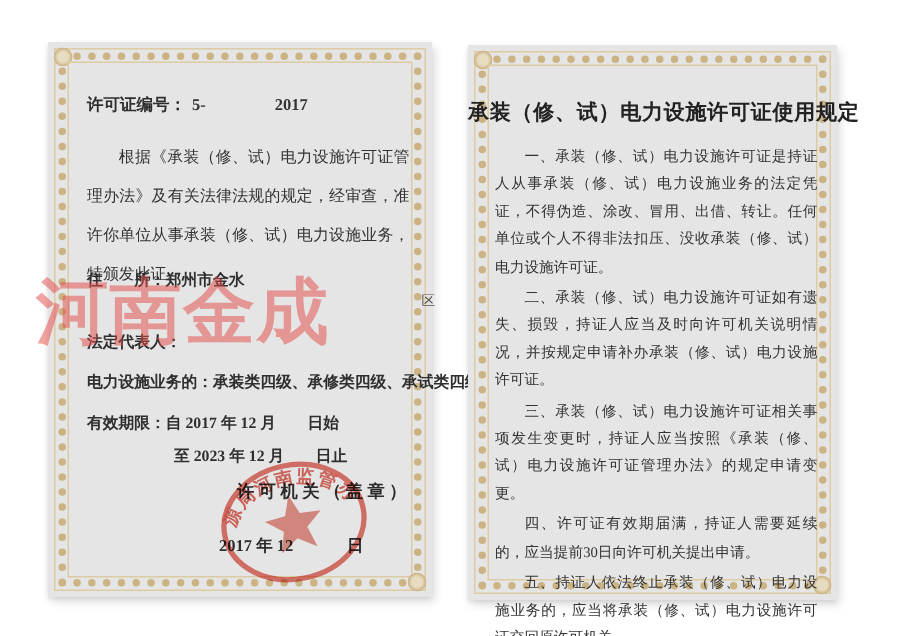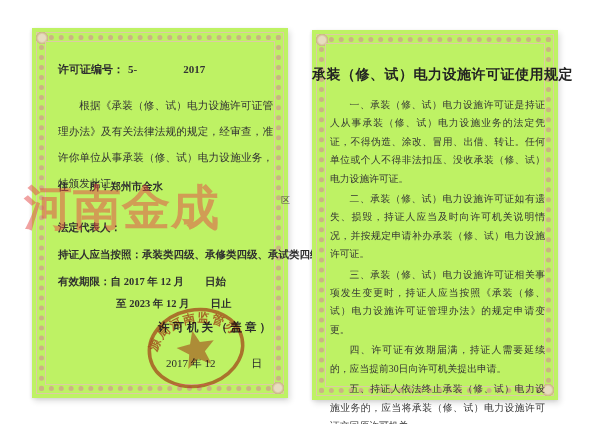--- a/index.html
+++ b/index.html
@@ -5,21 +5,21 @@
   * { margin:0; padding:0; box-sizing:border-box; }
   html,body { width:600px; height:424px; }
   body {
     font-family: "Liberation Serif", "DejaVu Serif", serif;
     background:#ffffff;
   }
   .canvas {
     position:relative; width:600px; height:424px; background:#fff; overflow:hidden;
   }
   .page {
-    position:absolute; background:#bef264;
+    position:absolute; background:#e5e5e5;
     box-shadow: 2px 3px 6px rgba(0,0,0,.14), -1px 1px 3px rgba(0,0,0,.07);
   }
   .page.left  { left:32px; top:28px;  width:256px; height:370px; }
   .page.right { left:312px; top:30px; width:246px; height:370px; }
   .frame-outer {
     position:absolute; inset:4px; border:1px solid #ddcba4; padding:2px;
   }
   .frame-dots {
     width:100%; height:100%; border:5px dotted #cbb384; position:relative;
   }
@@ -48,21 +48,21 @@
   .f-address { top:152px; }
   .f-legal   { top:193px; }
   .f-class   { top:220px; }
   .f-valid1  { top:247px; }
   .f-valid2  { top:269px; left:84px; }
   .authority-line {
     position:absolute; top:292px; left:126px; font-size:11.5px; font-weight:bold;
     letter-spacing:3px; color:#2c2c2c; white-space:nowrap;
   }
   .authority-date {
-    position:absolute; top:328px; left:134px; font-size:11px; font-weight:normal;
+    position:absolute; top:328px; left:114px; font-size:11px; font-weight:bold;
     color:#2c2c2c; white-space:nowrap;
   }
   .watermark {
     position:absolute; top:148px; left:-8px; z-index:6;
     font-size:48px; font-weight:bold; letter-spacing:1px;
     color:rgba(228,72,70,.5); white-space:nowrap; pointer-events:none;
   }
   .seal {
     position:absolute; left:112px; top:276px; z-index:5;
     transform:rotate(-12deg); mix-blend-mode:multiply; opacity:.9;
@@ -101,21 +101,21 @@
 
       <div class="intro">根据《承装（修、试）电力设施许可证管理办法》及有关法律法规的规定，经审查，准许你单位从事承装（修、试）电力设施业务，特颁发此证。</div>
 
       <div class="row f-address">
         <span class="lbl">住　　所：</span><span class="val">郑州市金水</span>
       </div>
       <div class="row f-legal">
         <span class="lbl">法定代表人：</span><span class="val"></span>
       </div>
       <div class="row f-class">
-        <span class="lbl">持证人应当按照：</span><span class="val">承装类四级、承修类四级、承试类四级</span>
+        <span class="lbl">电力设施业务的：</span><span class="val">承装类四级、承修类四级、承试类四级</span>
       </div>
       <div class="row f-valid1">
         <span class="lbl">有效期限：</span><span class="val">自 2017 年 12 月　　日始</span>
       </div>
       <div class="row f-valid2">
         <span class="val">至 2023 年 12 月　　日止</span>
       </div>
 
       <div class="authority-line">许可机关（盖章）</div>
       <div class="authority-date">2017 年  12　　　 日</div>

